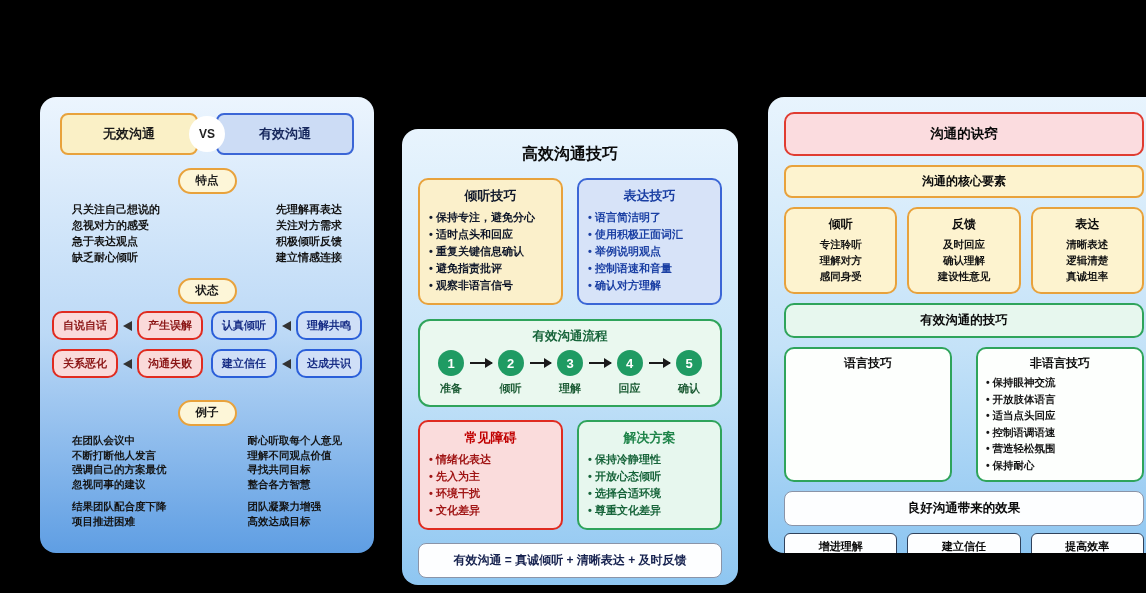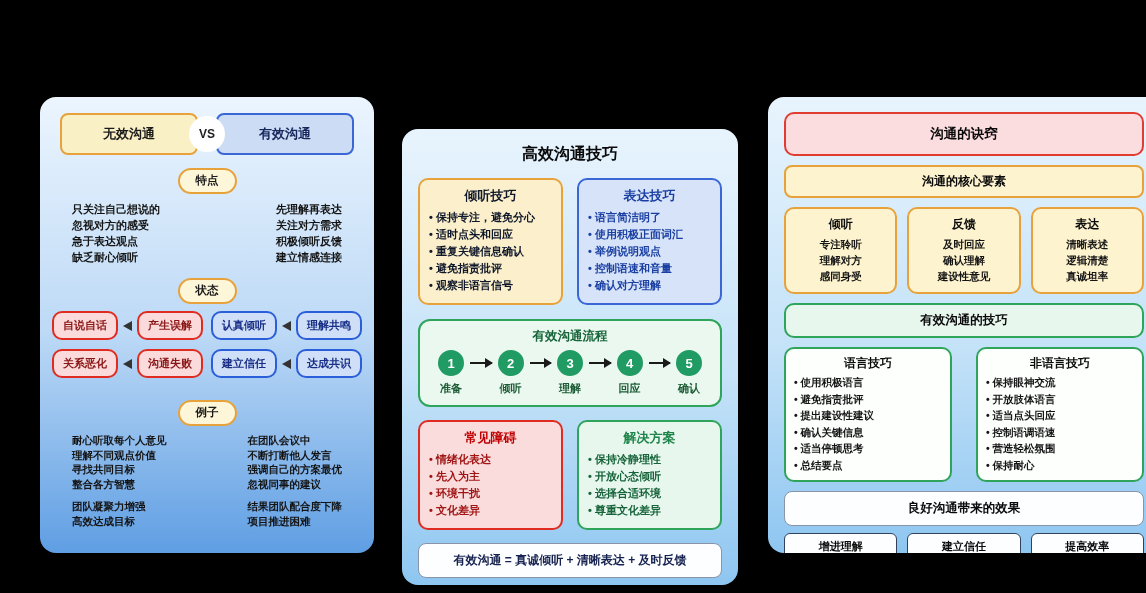--- a/index.html
+++ b/index.html
@@ -165,35 +165,35 @@
           <span class="snode snode-blue">建立信任</span>
           <span class="tri-left"></span>
           <span class="snode snode-blue">达成共识</span>
         </div>
       </div>
     </div>
 
     <div class="badge">例子</div>
     <div class="cols examples">
       <div class="col">
+        <div>在团队会议中</div>
+        <div>不断打断他人发言</div>
+        <div>强调自己的方案最优</div>
+        <div>忽视同事的建议</div>
+        <div class="gap-top">结果团队配合度下降</div>
+        <div>项目推进困难</div>
+      </div>
+      <div class="col">
         <div>耐心听取每个人意见</div>
         <div>理解不同观点价值</div>
         <div>寻找共同目标</div>
         <div>整合各方智慧</div>
         <div class="gap-top">团队凝聚力增强</div>
         <div>高效达成目标</div>
       </div>
-      <div class="col">
-        <div>在团队会议中</div>
-        <div>不断打断他人发言</div>
-        <div>强调自己的方案最优</div>
-        <div>忽视同事的建议</div>
-        <div class="gap-top">结果团队配合度下降</div>
-        <div>项目推进困难</div>
-      </div>
     </div>
 
     <div class="lp-footer">
       <div>沟通的本质不是说服，而是理解。</div>
 
     </div>
   </div>
 
   <div class="panel panel-mid">
     <div class="mp-title">高效沟通技巧</div>
@@ -298,28 +298,20 @@
         <div class="ci">逻辑清楚</div>
         <div class="ci">真诚坦率</div>
       </div>
     </div>
 
     <div class="rp-skills-header">有效沟通的技巧</div>
 
     <div class="gduo">
       <div class="gbox">
         <div class="bt">语言技巧</div>
-        <div class="bullets">
-          <div>使用积极语言</div>
-          <div>避免指责批评</div>
-          <div>提出建设性建议</div>
-          <div>确认关键信息</div>
-          <div>适当停顿思考</div>
-          <div>总结要点</div>
-        </div>
       </div>
       <div class="gbox">
         <div class="bt">非语言技巧</div>
         <div class="bullets">
           <div>保持眼神交流</div>
           <div>开放肢体语言</div>
           <div>适当点头回应</div>
           <div>控制语调语速</div>
           <div>营造轻松氛围</div>
           <div>保持耐心</div>

